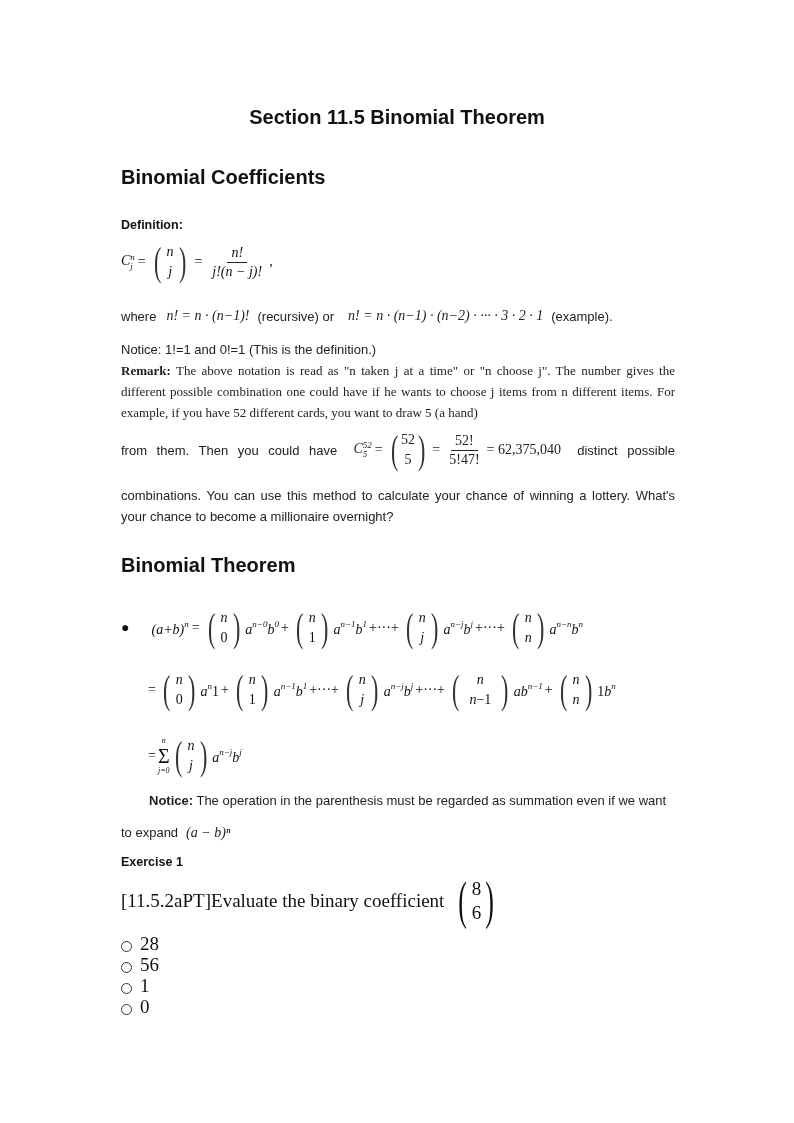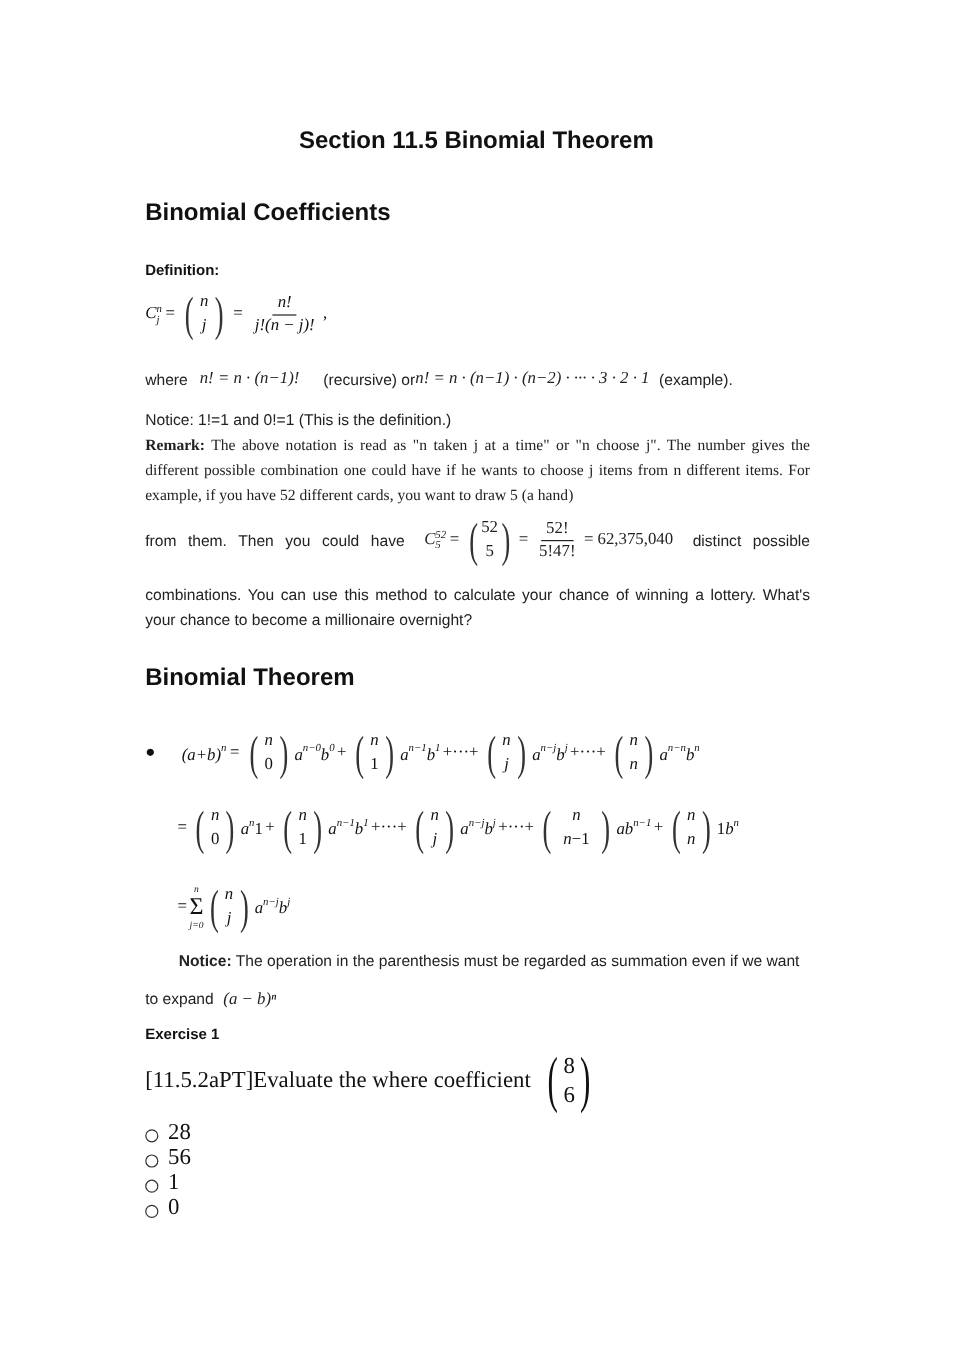--- a/index.html
+++ b/index.html
@@ -54,22 +54,22 @@
   <span class="up" style="margin:0 3px;">=</span>
   <span class="frac">
       <span class="num">n!</span>
       <span class="den">j!(n − j)!</span>
     </span>
   <span class="up">,</span>
 </div>
 
 <div class="abs row" style="left:121px; top:308px; font-size:13px; color:#222;">
   <span style="margin-right:10px;">where</span>
-  <span class="math" style="margin-right:20px;">n! = n · (n−1)!</span>
-  <span style="margin-right:0;">(recursive) or</span>
+  <span class="math" style="margin-right:8px;">n! = n · (n−1)!</span>
+  <span style="margin-right:14px;">(recursive) or</span>
   <span class="math" style="margin-right:8px;">n! = n · (n−1) · (n−2) · ··· · 3 · 2 · 1</span>
   <span>(example).</span>
 </div>
 
 <div class="abs body" style="top:339px;">Notice: 1!=1 and 0!=1 (This is the definition.)</div>
 
 <div class="abs body just" style="top:360px;font-family:Liberation Serif, serif;">
   <b>Remark:</b>
   <span>The above notation is read as "n taken j at a time" or "n choose j". The number gives the different possible combination one could have if he wants to choose j items from n different items. For example, if you have 52 different cards, you want to draw 5 (a hand)</span>
 </div>
@@ -224,21 +224,21 @@
   <b>Notice:</b>
   <span>The operation in the parenthesis must be regarded as summation even if we want</span>
 </div>
 <div class="abs body" style="top:822px;">
   <span style="margin-right:8px;">to expand</span><span class="math">(a − b)ⁿ</span>
 </div>
 
 <div class="abs small-bold" style="top:855px;">Exercise 1</div>
 
 <div class="abs exq">
-  <span>[11.5.2aPT]Evaluate the where coefficient</span>
+  <span>[11.5.2aPT]Evaluate the binary coefficient</span>
   <span class="exbinom">
       <span class="p">(</span>
       <span class="stack">
         <span>8</span>
         <span>6</span>
       </span>
       <span class="p">)</span>
     </span>
 </div>
 

